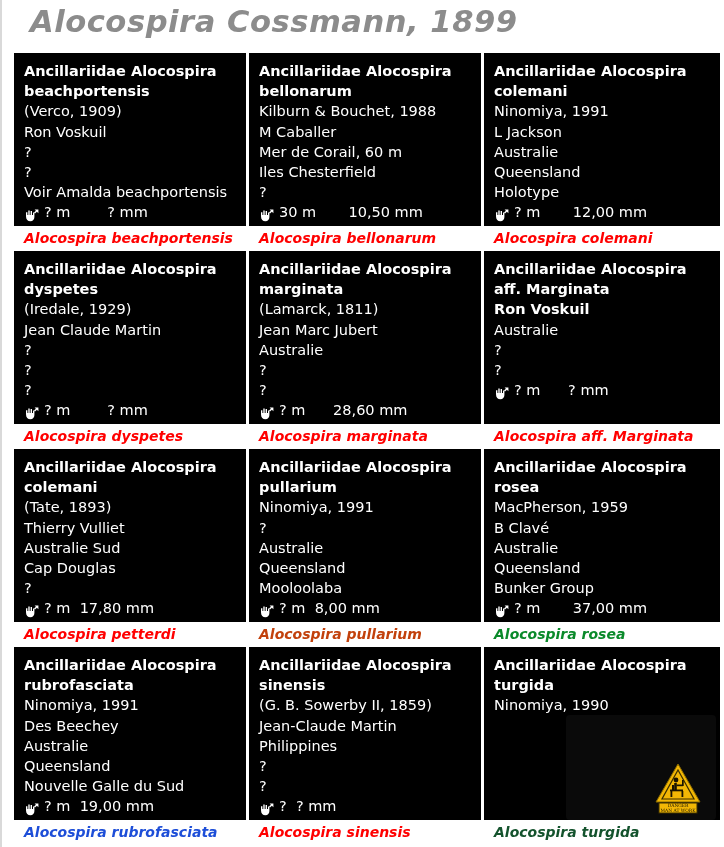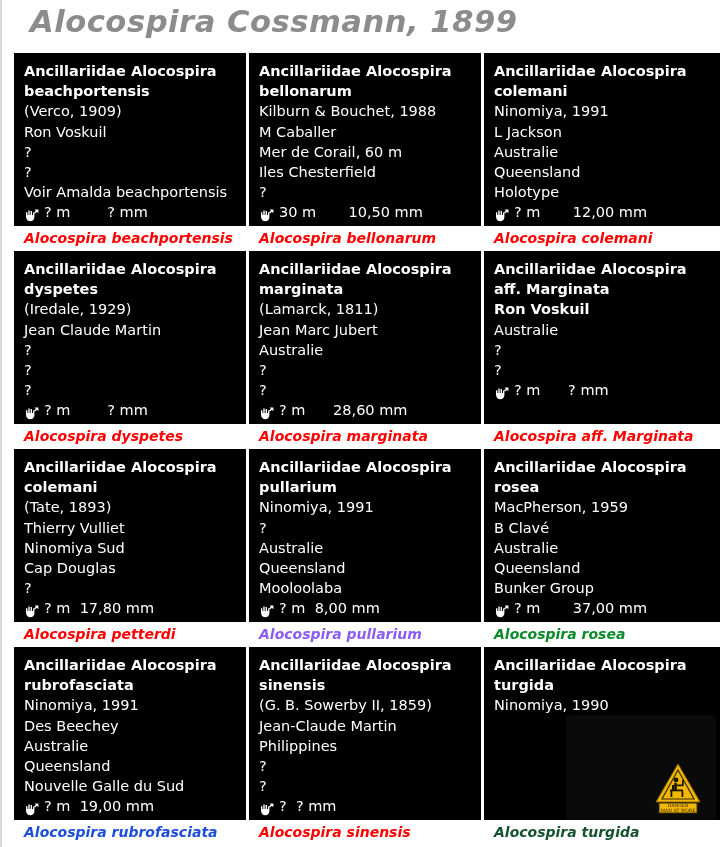--- a/index.html
+++ b/index.html
@@ -217,21 +217,21 @@
         <div class="caption">
           <span style="color:#ff0000">Alocospira aff. Marginata</span>
         </div>
       </div>
       <div class="card">
         <div class="card-body">
           <div class="line it">Ancillariidae Alocospira</div>
           <div class="line it">colemani</div>
           <div class="line">(Tate, 1893)</div>
           <div class="line">Thierry Vulliet</div>
-          <div class="line">Ninomiya Sud</div>
+          <div class="line">Australie Sud</div>
           <div class="line">Cap Douglas</div>
           <div class="line">?</div>
           <div class="meas"><span class="hand-icon"><svg viewBox="0 0 15 13" width="15" height="13" xmlns="http://www.w3.org/2000/svg">
                 <path d="M2 7.2 L2 3.2 L3.4 3.2 L3.4 6.0 L4.3 6.0 L4.3 1.4 L5.7 1.4 L5.7 6.0 L6.6 6.0 L6.6 2.0 L8.0 2.0 L8.0 6.1 L9.0 6.1 L9.0 3.6 L10.4 3.6 L10.4 8.0 C10.4 10.6 8.8 12.2 6.4 12.2 C3.8 12.2 2 10.4 2 7.2 Z" fill="#ffffff"></path>
                 <path d="M10.6 0.6 L14.4 0.6 L14.4 4.2 L12.9 2.8 L11.0 4.6 L10.0 3.5 L11.9 1.8 Z" fill="#ffffff"></path>
               </svg></span><span>? m  17,80 mm</span></div>
         </div>
         <div class="caption">
           <span style="color:#ff0000">Alocospira petterdi</span>
         </div>
@@ -244,21 +244,21 @@
           <div class="line">?</div>
           <div class="line">Australie</div>
           <div class="line">Queensland</div>
           <div class="line">Mooloolaba</div>
           <div class="meas"><span class="hand-icon"><svg viewBox="0 0 15 13" width="15" height="13" xmlns="http://www.w3.org/2000/svg">
                 <path d="M2 7.2 L2 3.2 L3.4 3.2 L3.4 6.0 L4.3 6.0 L4.3 1.4 L5.7 1.4 L5.7 6.0 L6.6 6.0 L6.6 2.0 L8.0 2.0 L8.0 6.1 L9.0 6.1 L9.0 3.6 L10.4 3.6 L10.4 8.0 C10.4 10.6 8.8 12.2 6.4 12.2 C3.8 12.2 2 10.4 2 7.2 Z" fill="#ffffff"></path>
                 <path d="M10.6 0.6 L14.4 0.6 L14.4 4.2 L12.9 2.8 L11.0 4.6 L10.0 3.5 L11.9 1.8 Z" fill="#ffffff"></path>
               </svg></span><span>? m  8,00 mm</span></div>
         </div>
         <div class="caption">
-          <span style="color:#8b5cf6">Alocospira pullarium</span>
+          <span style="color:#c2410c">Alocospira pullarium</span>
         </div>
       </div>
       <div class="card">
         <div class="card-body">
           <div class="line it">Ancillariidae Alocospira</div>
           <div class="line it">rosea</div>
           <div class="line">MacPherson, 1959</div>
           <div class="line">B Clavé</div>
           <div class="line">Australie</div>
           <div class="line">Queensland</div>

